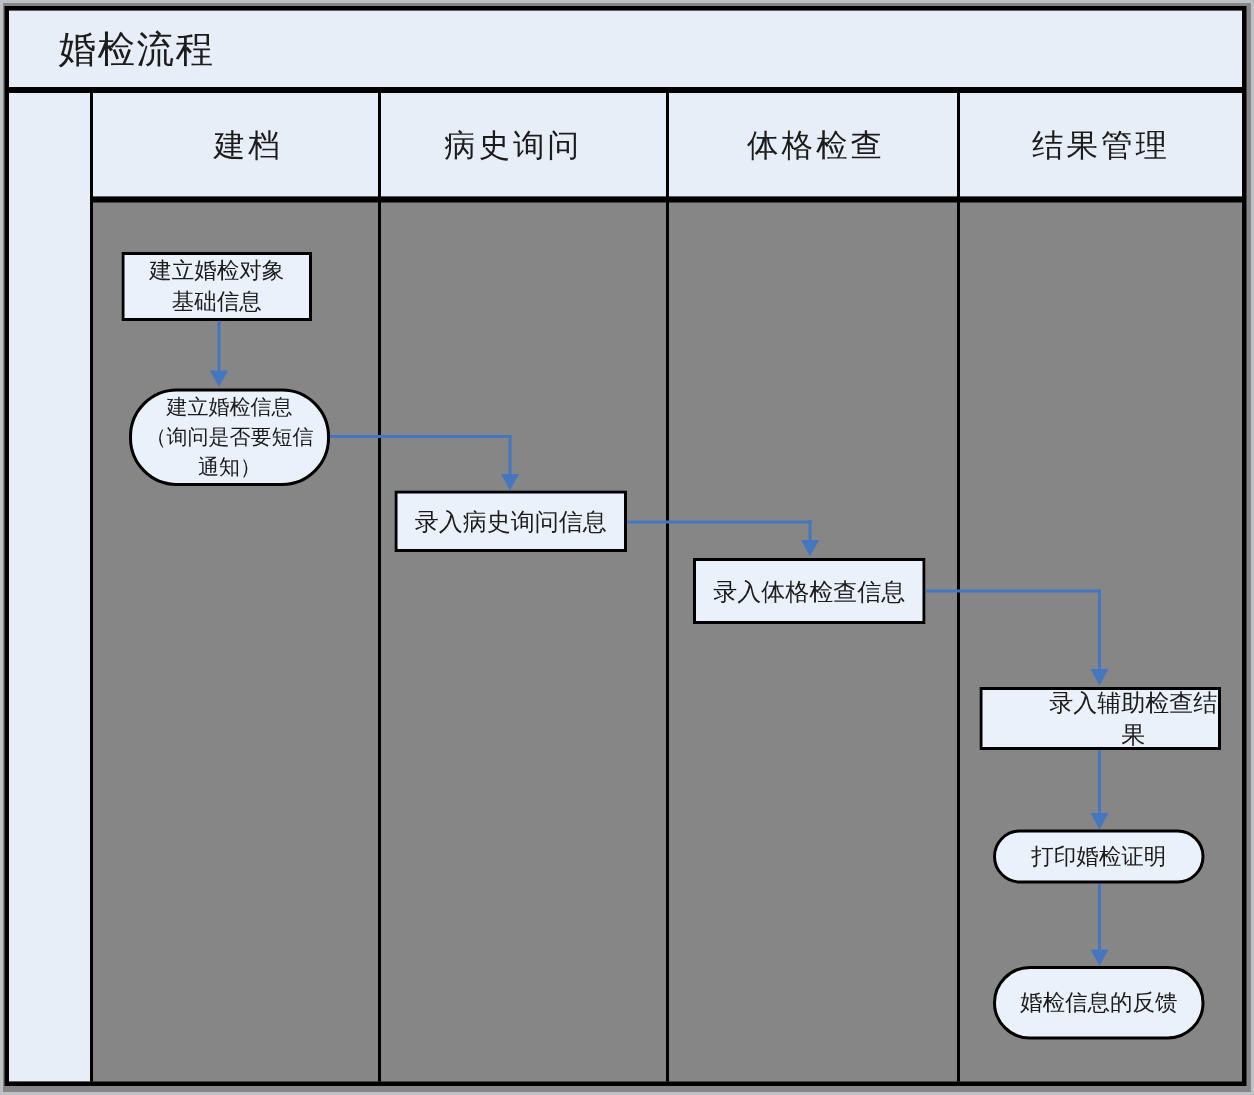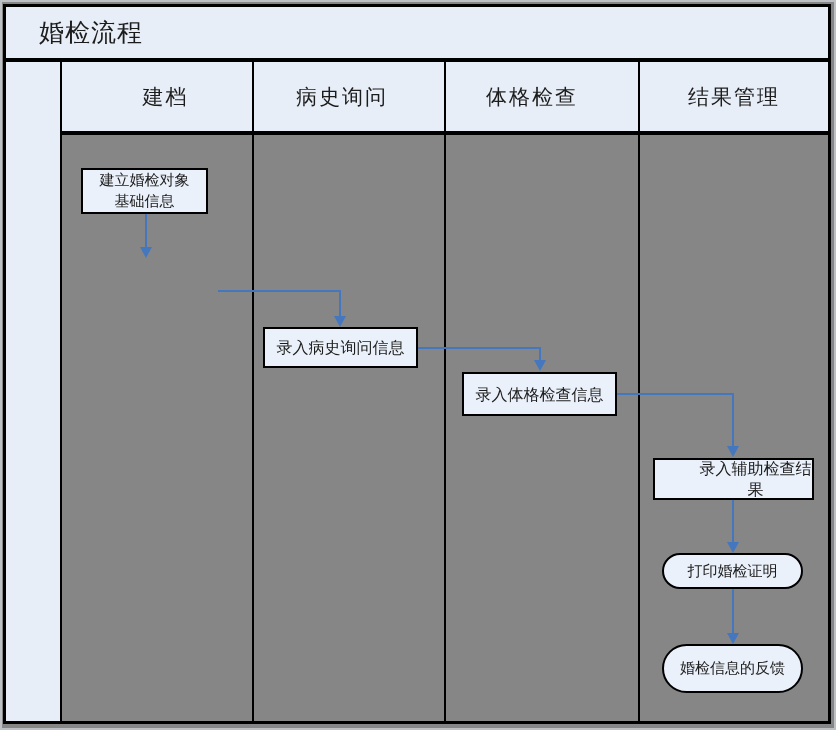--- a/index.html
+++ b/index.html
@@ -81,21 +81,21 @@
   <div class="rule-h" style="left:6px;top:58px;width:822px;height:4px;"></div>
 
   <div class="left-col"></div>
   <div class="vline" style="left:60px;"></div>
 
   <div class="header-band"></div>
   <div class="rule-h" style="left:62px;top:131px;width:766px;height:4px;"></div>
 
   <div class="lane-header" style="left:62px;width:207px;">建档</div>
   <div class="lane-header" style="left:254px;width:176px;">病史询问</div>
-  <div class="lane-header" style="left:456px;width:152px;">体格检查</div>
+  <div class="lane-header" style="left:468px;width:152px;">体格检查</div>
   <div class="lane-header" style="left:640px;width:188px;">结果管理</div>
 
   <div class="vline" style="left:252px;"></div>
   <div class="vline" style="left:444px;"></div>
   <div class="vline" style="left:638px;"></div>
 
   <div class="seg" style="left:145px;top:214px;width:2px;height:33px;"></div>
   <div class="arrow-down" style="left:140px;top:247px;"></div>
 
   <div class="seg" style="left:218px;top:290px;width:123px;height:2px;"></div>
@@ -112,20 +112,23 @@
 
   <div class="seg" style="left:732px;top:500px;width:2px;height:42px;"></div>
   <div class="arrow-down" style="left:727px;top:542px;"></div>
 
   <div class="seg" style="left:732px;top:589px;width:2px;height:44px;"></div>
   <div class="arrow-down" style="left:727px;top:633px;"></div>
 
   <div class="node rect-small" style="left:81px;top:168px;width:127px;height:46px;">建立婚检对象
 基础信息</div>
 
+  <div class="node ellipse" style="left:86px;top:259px;width:134px;height:65px;">建立婚检信息
+（询问是否要短信
+通知）</div>
 
   <div class="node rect" style="left:263px;top:327px;width:155px;height:41px;">录入病史询问信息</div>
 
   <div class="node rect" style="left:462px;top:372px;width:155px;height:44px;">录入体格检查信息</div>
 
   <div class="node rect" style="left:653px;top:458px;width:161px;height:42px;padding-left:44px;">录入辅助检查结果</div>
 
   <div class="node stadium" style="left:662px;top:553px;width:141px;height:36px;">打印婚检证明</div>
 
   <div class="node stadium-big node" style="left:662px;top:644px;width:141px;height:49px;">婚检信息的反馈</div>

